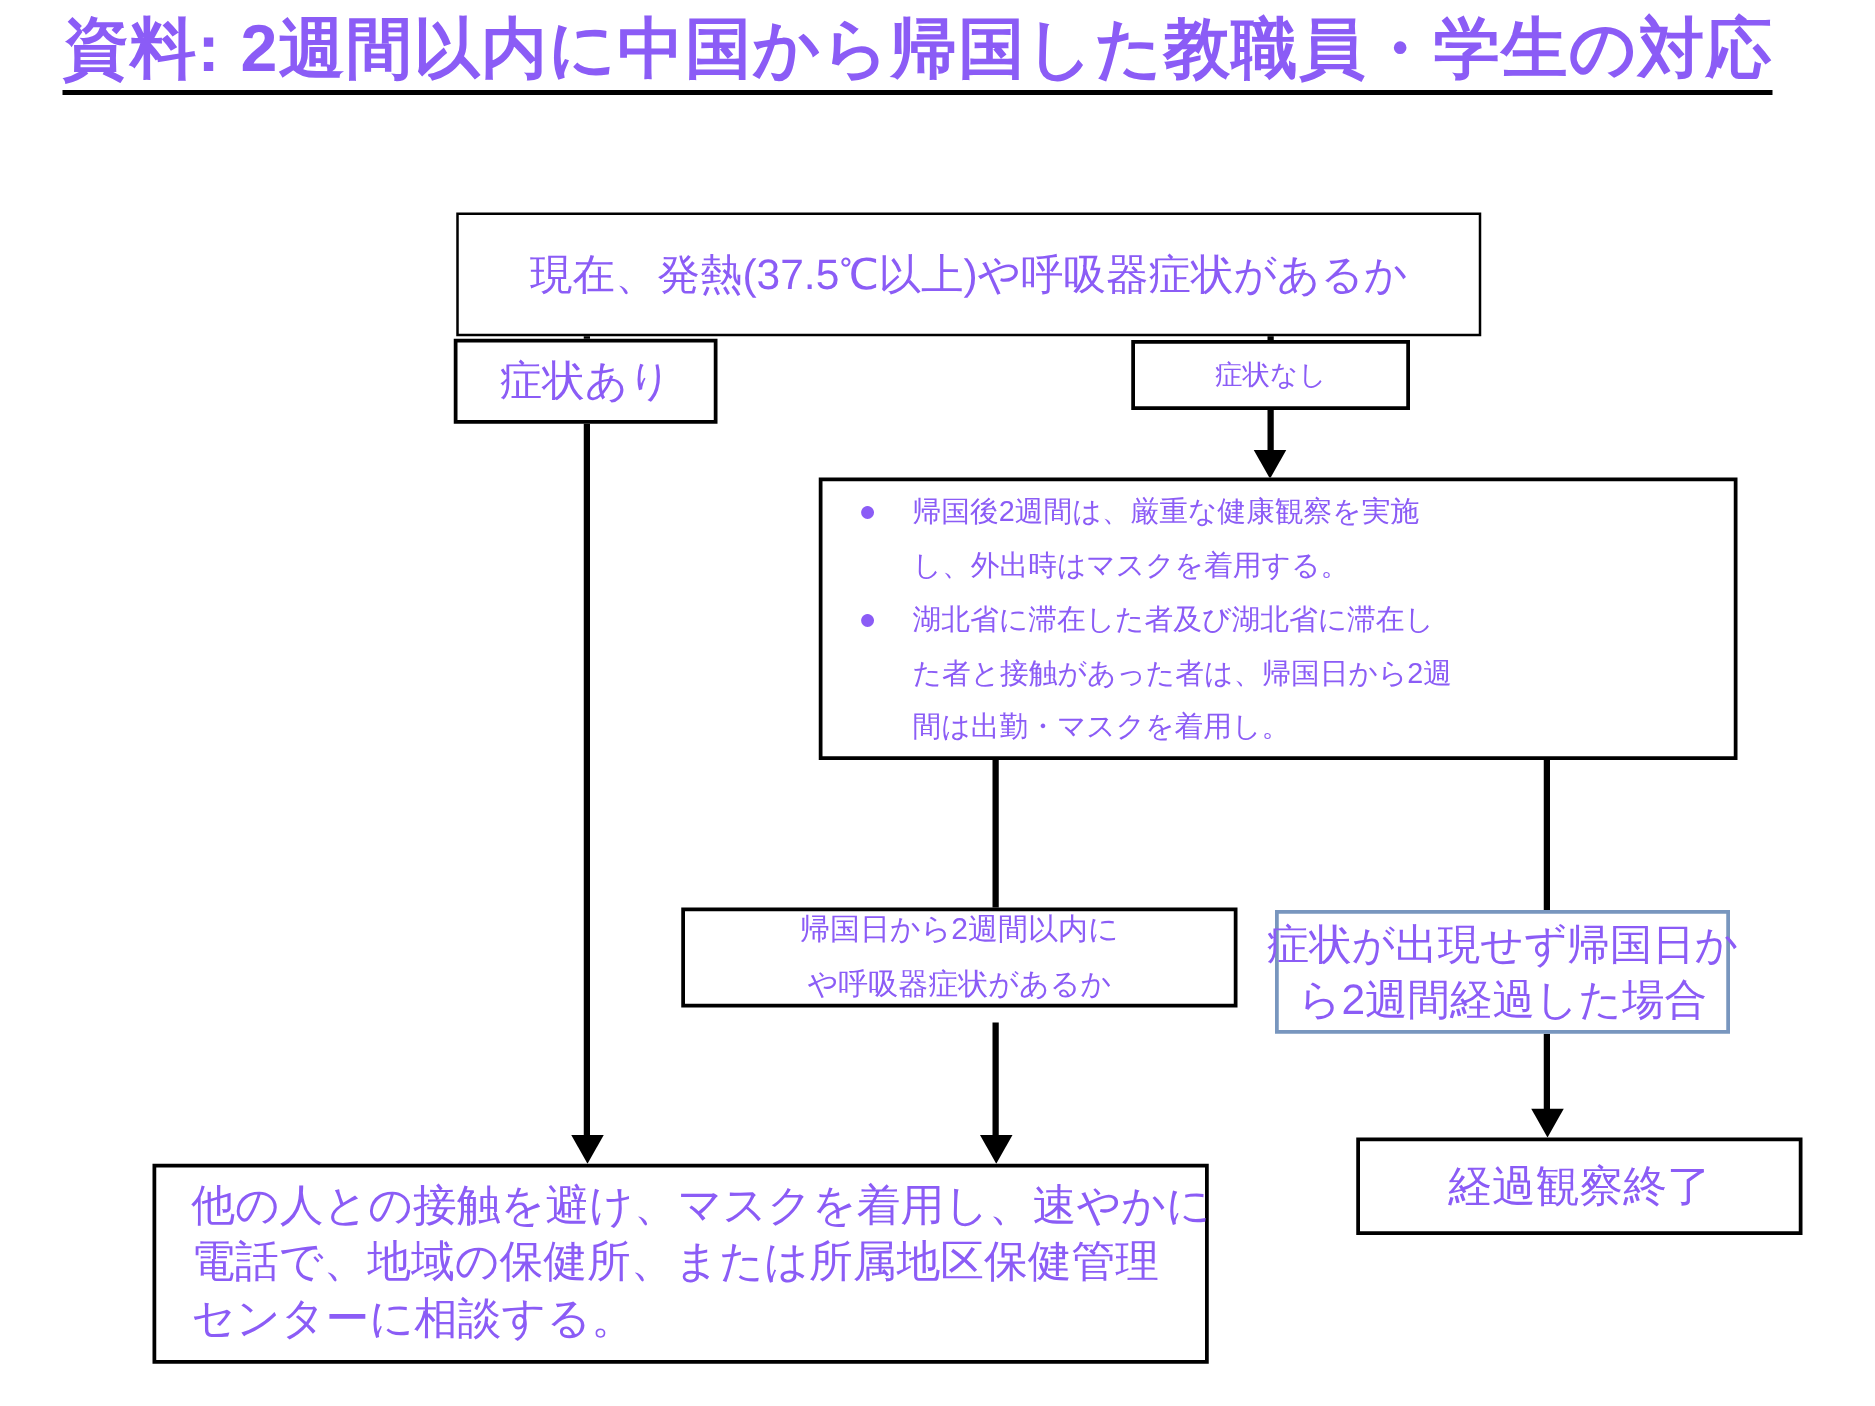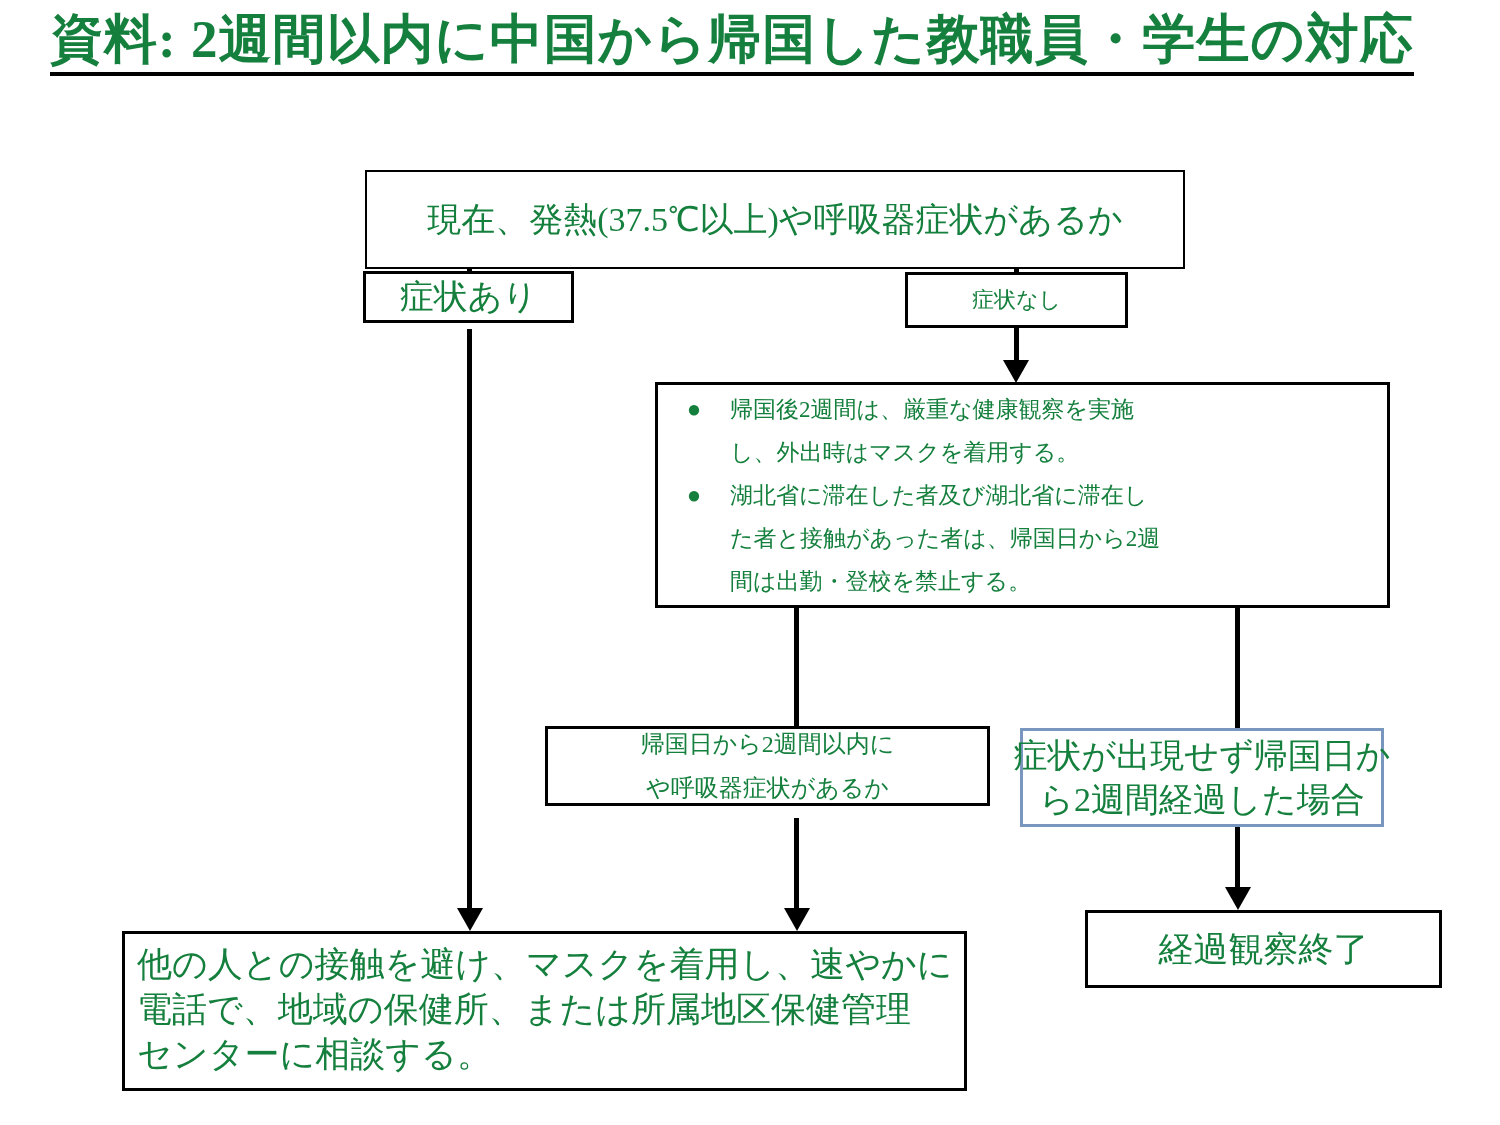--- a/index.html
+++ b/index.html
@@ -1,22 +1,22 @@
 <!DOCTYPE html>
 <html><head>
 <meta charset="utf-8">
 <style>
   html, body { margin: 0; padding: 0; background: #ffffff; }
   .canvas {
     position: relative;
     width: 1500px;
     height: 1125px;
     background: #ffffff;
-    color: #15803d;
-    font-family: Liberation Serif, serif;
+    color: #8b5cf6;
+    font-family: Liberation Sans, sans-serif;
     overflow: hidden;
   }
 
   
   .slide-title {
     position: absolute;
     left: 50px;
     top: 10px;
     font-size: 53px;
     font-weight: 700;
@@ -35,21 +35,21 @@
     box-sizing: border-box;
     display: flex;
     flex-direction: column;
     align-items: center;
     justify-content: center;
     text-align: center;
   }
   .fbox .line { white-space: nowrap; }
 
   .question-box   { left: 365px; top: 170px; width: 820px; height: 99px; border-width: 2px; font-size: 34px; }
-  .present-box    { left: 363px; top: 271px; width: 211px; height: 52px; font-size: 34px; }
+  .present-box    { left: 363px; top: 271px; width: 211px; height: 68px; font-size: 34px; }
   .absent-box     { left: 905px; top: 272px; width: 223px; height: 56px; font-size: 22px; }
 
   .precaution-box {
     left: 655px; top: 382px; width: 735px; height: 226px;
     align-items: stretch; justify-content: flex-start;
     padding-top: 3px; text-align: left;
   }
   .bullet-list { margin: 0; padding: 0; list-style: none; }
   .bullet-item { display: flex; align-items: flex-start; }
   .bullet-marker {
@@ -59,21 +59,21 @@
   .bullet-lines { flex: 1 1 auto; }
   .bullet-lines .line, .bullet-item .bullet-marker { line-height: 43px; }
   .bullet-lines .line { font-size: 23px; }
 
   .case-symptoms-box    { left: 545px;  top: 726px; width: 445px; height: 80px; font-size: 24px; line-height: 44px; }
   .case-no-symptoms-box { left: 1020px; top: 728px; width: 364px; height: 99px; font-size: 34px; line-height: 44px; border-color: #7896be; }
 
   .consult-box {
     left: 122px; top: 931px; width: 845px; height: 160px;
     align-items: flex-start; justify-content: flex-start;
-    text-align: center; padding: 8px 12px;
+    text-align: center; padding: 8px 28px;
     font-size: 35px; line-height: 45px;
   }
   .end-box { left: 1085px; top: 910px; width: 357px; height: 78px; font-size: 35px; }
 
   
   .vline {
     position: absolute;
     width: 5px;
     background: #000000;
   }
@@ -137,21 +137,21 @@
         <div class="bullet-lines">
           <div class="line">帰国後2週間は、厳重な健康観察を実施</div>
           <div class="line">し、外出時はマスクを着用する。</div>
         </div>
       </li>
       <li class="bullet-item">
         <span class="bullet-marker">●</span>
         <div class="bullet-lines">
           <div class="line">湖北省に滞在した者及び湖北省に滞在し</div>
           <div class="line">た者と接触があった者は、帰国日から2週</div>
-          <div class="line">間は出勤・登校を禁止する。</div>
+          <div class="line">間は出勤・マスクを着用し。</div>
         </div>
       </li>
     </ul>
   </div>
 
   <div class="fbox case-symptoms-box">
     <div class="line">帰国日から2週間以内に</div>
     <div class="line">や呼吸器症状があるか</div>
   </div>
 

